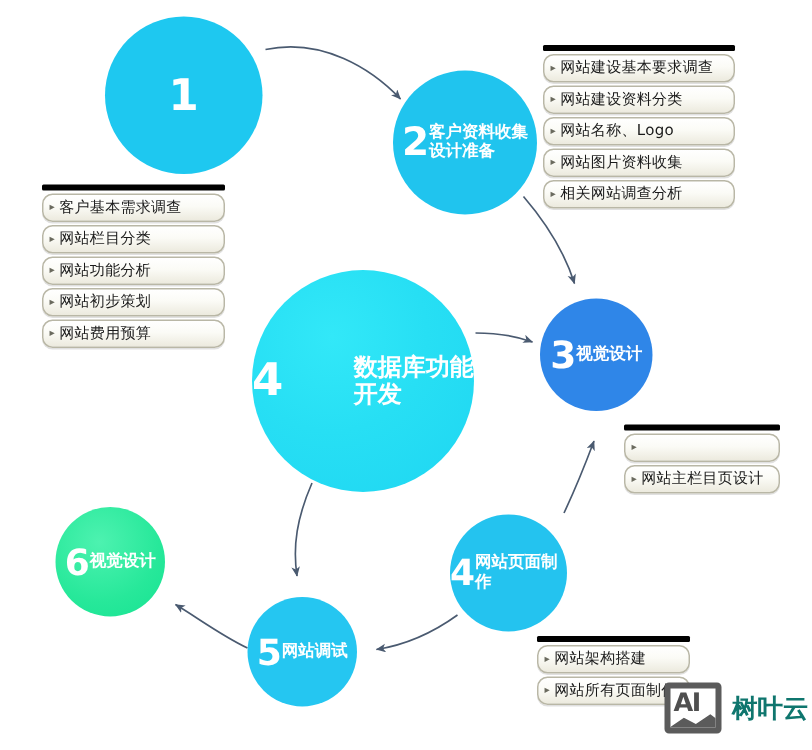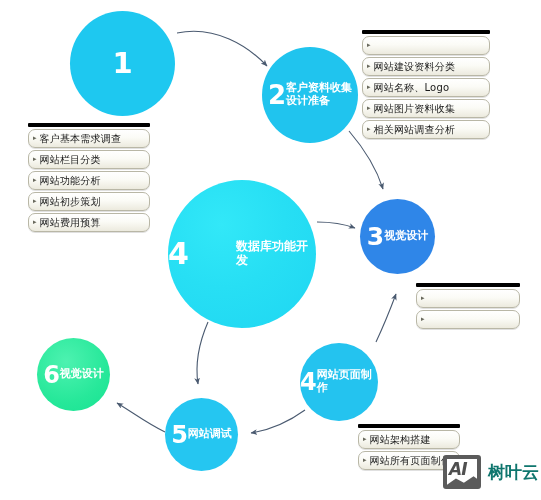--- a/index.html
+++ b/index.html
@@ -30,21 +30,21 @@
 
   .c1{left:70px;top:11px;width:105px;height:105px;background:#1ec8f0;}
   .c1 .num{font-size:29px;}
   .c2{left:262px;top:47px;width:96px;height:96px;background:#20c4ee;}
   .c2 .num{font-size:26px;}
   .c3{left:360px;top:199px;width:75px;height:75px;background:#2f86e8;}
   .c3 .num{font-size:25px;}
   .c4big{left:168px;top:180px;width:148px;height:148px;
         background:radial-gradient(circle at 36% 30%, #32e8f8 0%, #27dff4 45%, #1fd6f2 100%);}
   .c4big .num{font-size:30px;}
-  .c4big .lbl{font-size:12px;padding-left:47px;}
+  .c4big .lbl{font-size:16px;padding-left:47px;}
   .c4page{left:300px;top:343px;width:78px;height:78px;background:#24c3ef;}
   .c4page .num{font-size:24px;}
   .c5{left:165px;top:398px;width:73px;height:73px;background:#25c6f1;}
   .c5 .num{font-size:24px;}
   .c6{left:37px;top:338px;width:73px;height:73px;
       background:radial-gradient(circle at 40% 32%, #4df2b0 0%, #27e89a 60%, #16e392 100%);}
   .c6 .num{font-size:24px;}
   .c6 .lbl{color:#ffffff;}
 
   
@@ -78,21 +78,21 @@
   #arrows{position:absolute;left:0;top:0;width:541px;height:500px;}
 
   
   .wm{
     position:absolute;left:443px;top:455px;
     display:flex;align-items:center;
   }
   .wm .pic{
     position:relative;width:38px;height:34px;
     border:4px solid #5b5b5b;border-radius:3px;background:#ffffff;
-    box-sizing:border-box;overflow:hidden;font-style:italic;
+    box-sizing:border-box;overflow:hidden;
   }
   .wm .pic .ai{
     position:absolute;left:2px;top:0px;
     font-size:17px;font-weight:bold;color:#4f4f4f;
     font-family:"DejaVu Sans","Liberation Sans",sans-serif;
     letter-spacing:-1px;line-height:20px;
   }
   .wm .pic .mount{
     position:absolute;left:-2px;bottom:-1px;width:42px;height:12px;
     background:#5b5b5b;
@@ -202,20 +202,21 @@
     <div class="row">
         <span class="bullet">▸</span>
         <span class="txt">网站费用预算</span>
       </div>
   </div>
 
   <div class="panel p2">
     <div class="bar"></div>
     <div class="row">
         <span class="bullet">▸</span>
+        <span class="txt">网站建设基本要求调查</span>
       </div>
     <div class="row">
         <span class="bullet">▸</span>
         <span class="txt">网站建设资料分类</span>
       </div>
     <div class="row">
         <span class="bullet">▸</span>
         <span class="txt">网站名称、Logo</span>
       </div>
     <div class="row">
@@ -228,20 +229,21 @@
       </div>
   </div>
 
   <div class="panel p3">
     <div class="bar"></div>
     <div class="row">
         <span class="bullet">▸</span>
       </div>
     <div class="row">
         <span class="bullet">▸</span>
+        <span class="txt">网站主栏目页设计</span>
       </div>
   </div>
 
   <div class="panel p4">
     <div class="bar"></div>
     <div class="row">
         <span class="bullet">▸</span>
         <span class="txt">网站架构搭建</span>
       </div>
     <div class="row">

